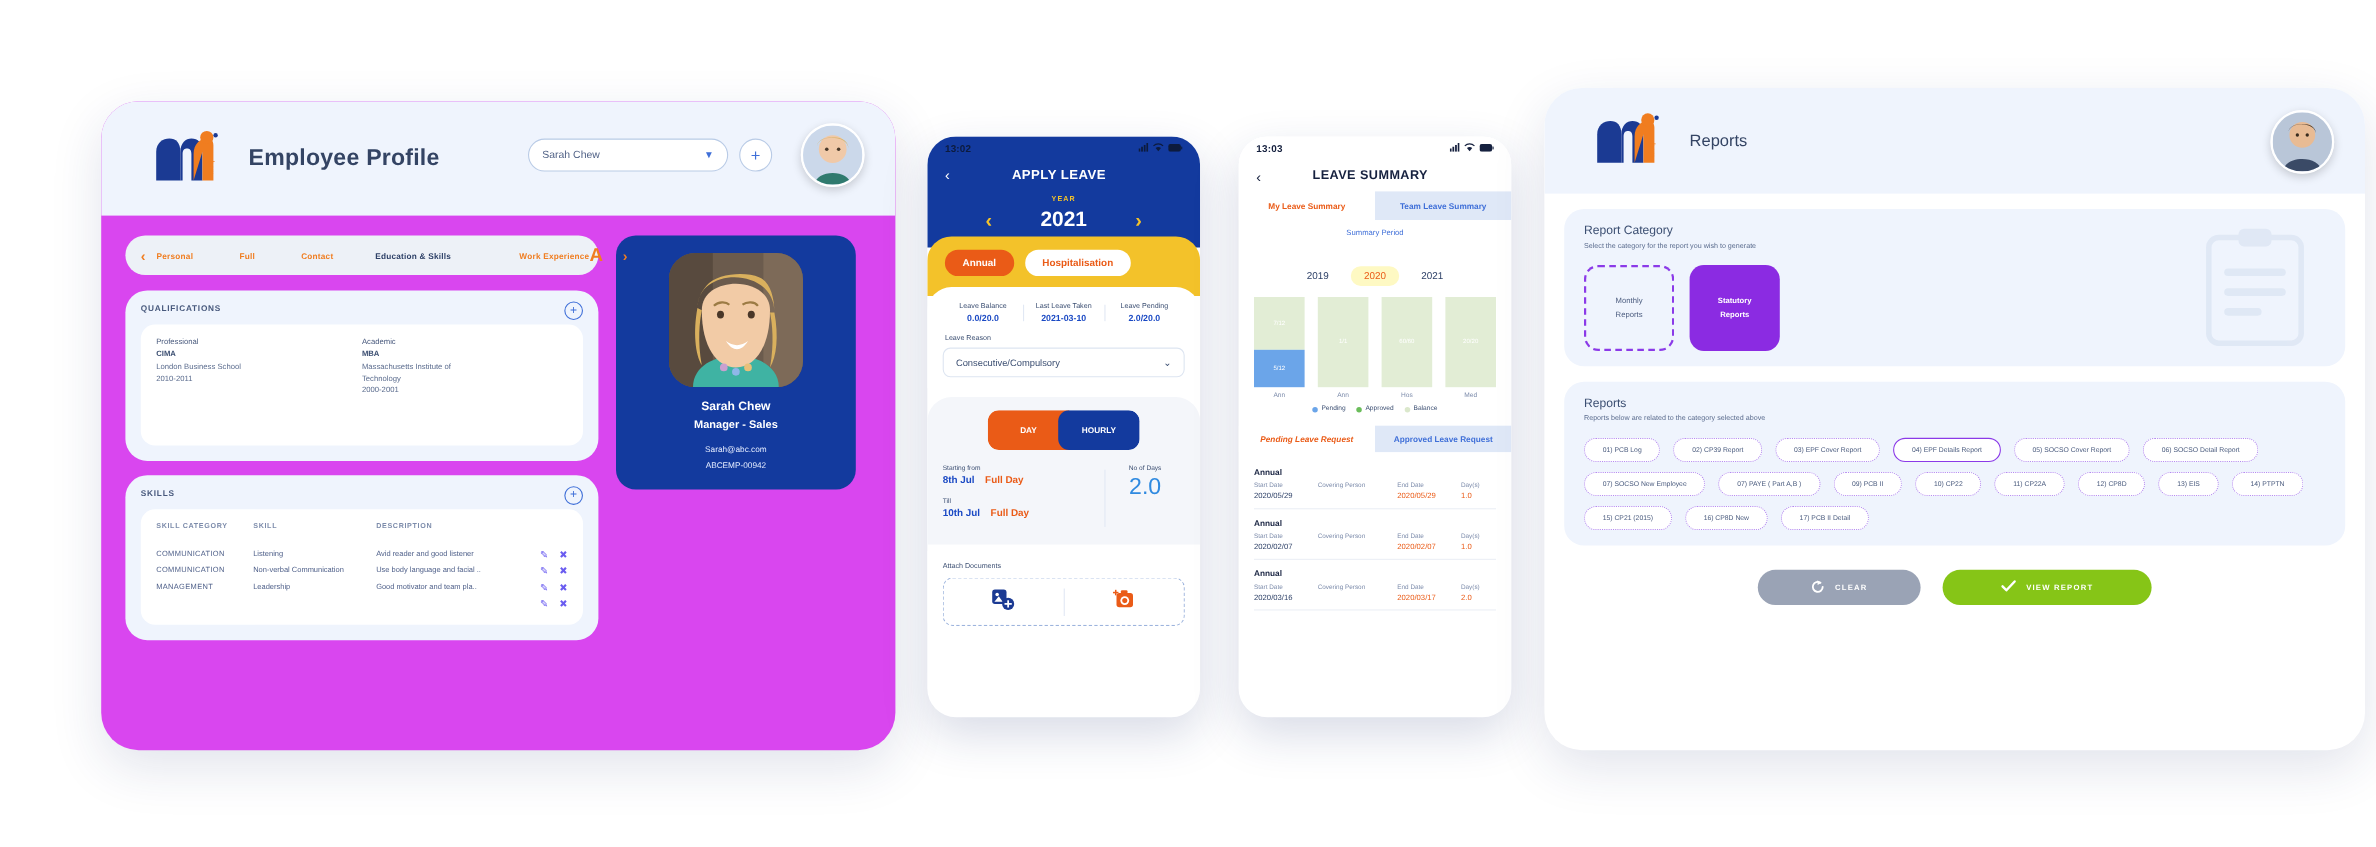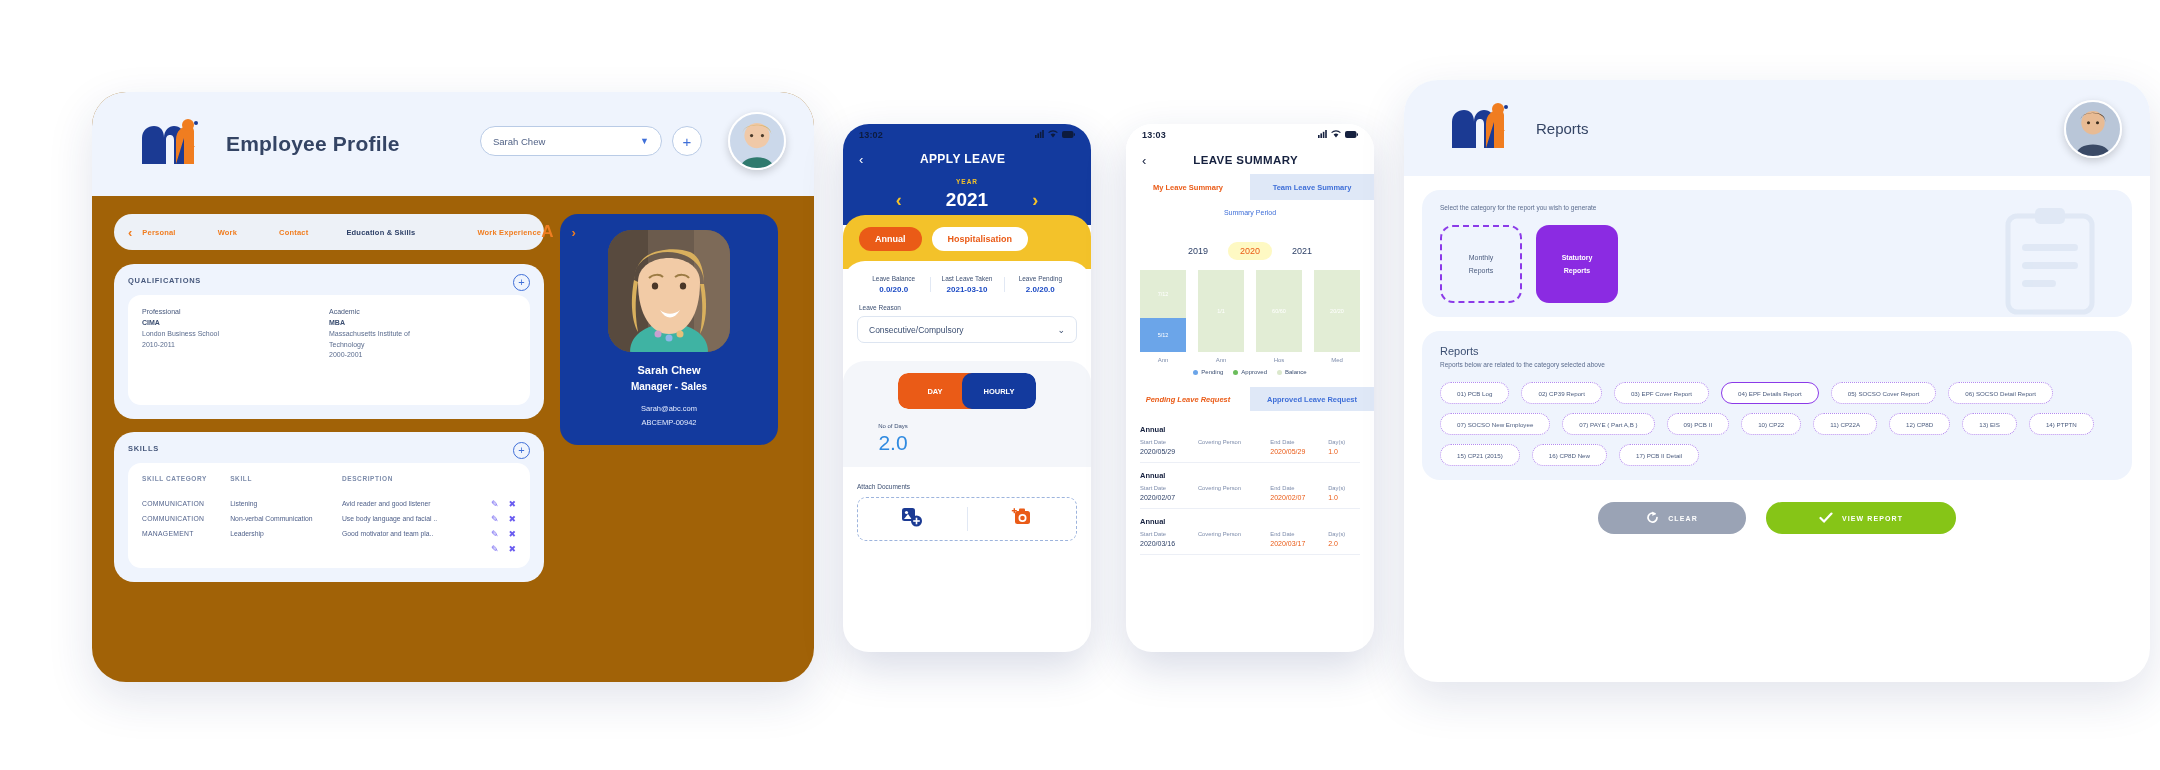--- a/index.html
+++ b/index.html
@@ -8,21 +8,21 @@
     font-family: "Liberation Sans", sans-serif;
     background: #ffffff;
     overflow: hidden;
     position: relative;
   }
   .stage { position: absolute; inset: 0; }
 
   
   .panel-profile {
     position: absolute; left: 92px; top: 92px; width: 722px; height: 590px;
-    background: #a16207; border-radius: 34px;
+    background: #d946ef; border-radius: 34px;
     box-shadow: 0 16px 46px rgba(30, 50, 110, .13);
     overflow: hidden;
   }
   .profile-header {
     height: 104px; background: #eff4fd; display: flex; align-items: center;
     padding: 0 30px; position: relative;
   }
   .logo { width: 62px; height: 52px; position: relative; margin-left: 16px; }
   .logo svg { display: block; }
   .profile-title {
@@ -362,21 +362,21 @@
       </div>
     </div>
 
     <div class="profile-body">
       <div class="profile-left">
 
         <div class="tabbar">
           <span class="arrow">‹</span>
           <div class="tabs-inner">
             <span class="tab t0">Personal</span>
-            <span class="tab t1">Work</span>
+            <span class="tab t1">Full</span>
             <span class="tab t2">Contact</span>
             <span class="tab t3 active">Education &amp; Skills</span>
             <span class="tab">Work Experience</span>
             <span class="tab-letter">A</span>
           </div>
           <span class="arrow">›</span>
         </div>
 
         <div class="card">
           <div class="card-title">QUALIFICATIONS</div>
@@ -559,20 +559,32 @@
         <span class="chev">⌄</span>
       </div>
     </div>
 
     <div class="apply-grey">
       <div class="dayhour">
         <span class="dh-seg dh-day">DAY</span>
         <span class="dh-seg dh-hour">HOURLY</span>
       </div>
       <div class="date-wrap">
+        <div class="date-col">
+          <div class="date-k">Starting from</div>
+          <div class="date-v">
+            <span>8th Jul</span>
+            <span class="full">Full Day</span>
+          </div>
+          <div class="date-k">Till</div>
+          <div class="date-v">
+            <span>10th Jul</span>
+            <span class="full">Full Day</span>
+          </div>
+        </div>
         <div class="days-col">
           <div class="days-k">No of Days</div>
           <div class="days-v">2.0</div>
         </div>
       </div>
     </div>
 
     <div class="attach-wrap">
       <div class="attach-label">Attach Documents</div>
       <div class="attach-box">
@@ -777,20 +789,21 @@
           <path d="M16 21 C16 9 44 9 44 23 C44 15 38 12 30 12 C22 12 16 15 16 21 Z" fill="#4a3a2c"></path>
           <path d="M11 60 C11 43 49 43 49 60 Z" fill="#3a4a66"></path>
           <circle cx="25" cy="23" r="1.7" fill="#3a2c1e"></circle>
           <circle cx="35" cy="23" r="1.7" fill="#3a2c1e"></circle>
         </svg>
       </div>
     </div>
 
     <div class="reports-body">
       <div class="rcard" style="margin-bottom:14px;">
+        <div class="rcard-title">Report Category</div>
         <div class="rcard-sub">Select the category for the report you wish to generate</div>
         <div class="cat-row">
           <div class="cat-card outline">
             <span>
               <span>Monthly</span><br>
               <span>Reports</span>
             </span>
           </div>
           <div class="cat-card filled">
             <span>

